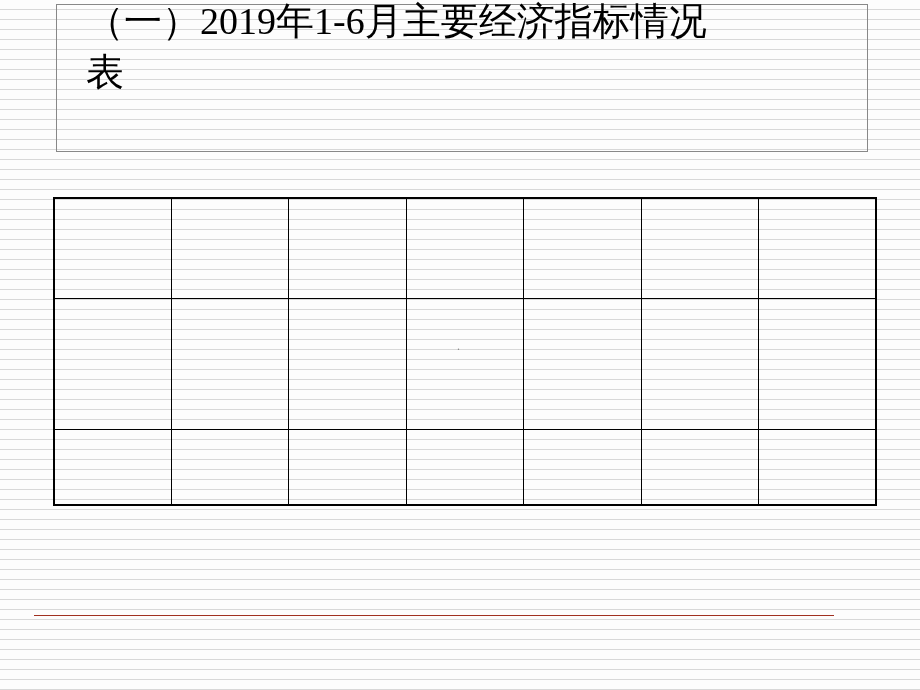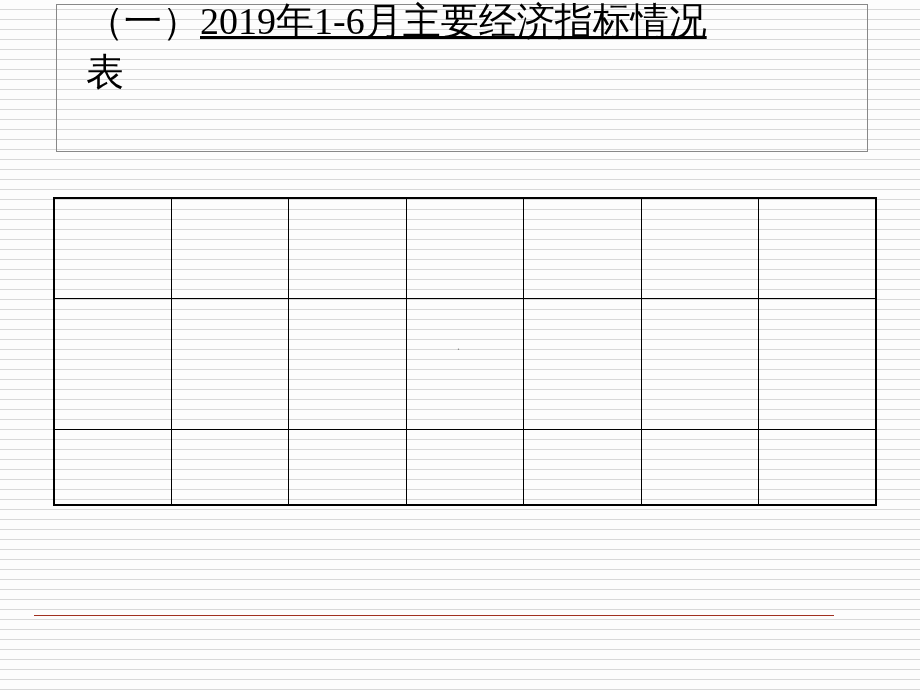--- a/index.html
+++ b/index.html
@@ -49,21 +49,20 @@
       top: -4px;
       left: 86px;
       font-size: 38px;
       color: #000;
       line-height: 1.35;
       width: 740px;
       font-family: "SimSun", "宋体", "FangSong", serif;
     }
     
     .title-underline {
-      text-decoration: underline;
     }
     
     
     .center-dot {
       position: absolute;
       top: 339px;
       left: 457px;
       font-size: 12px;
       color: #888;
     }

